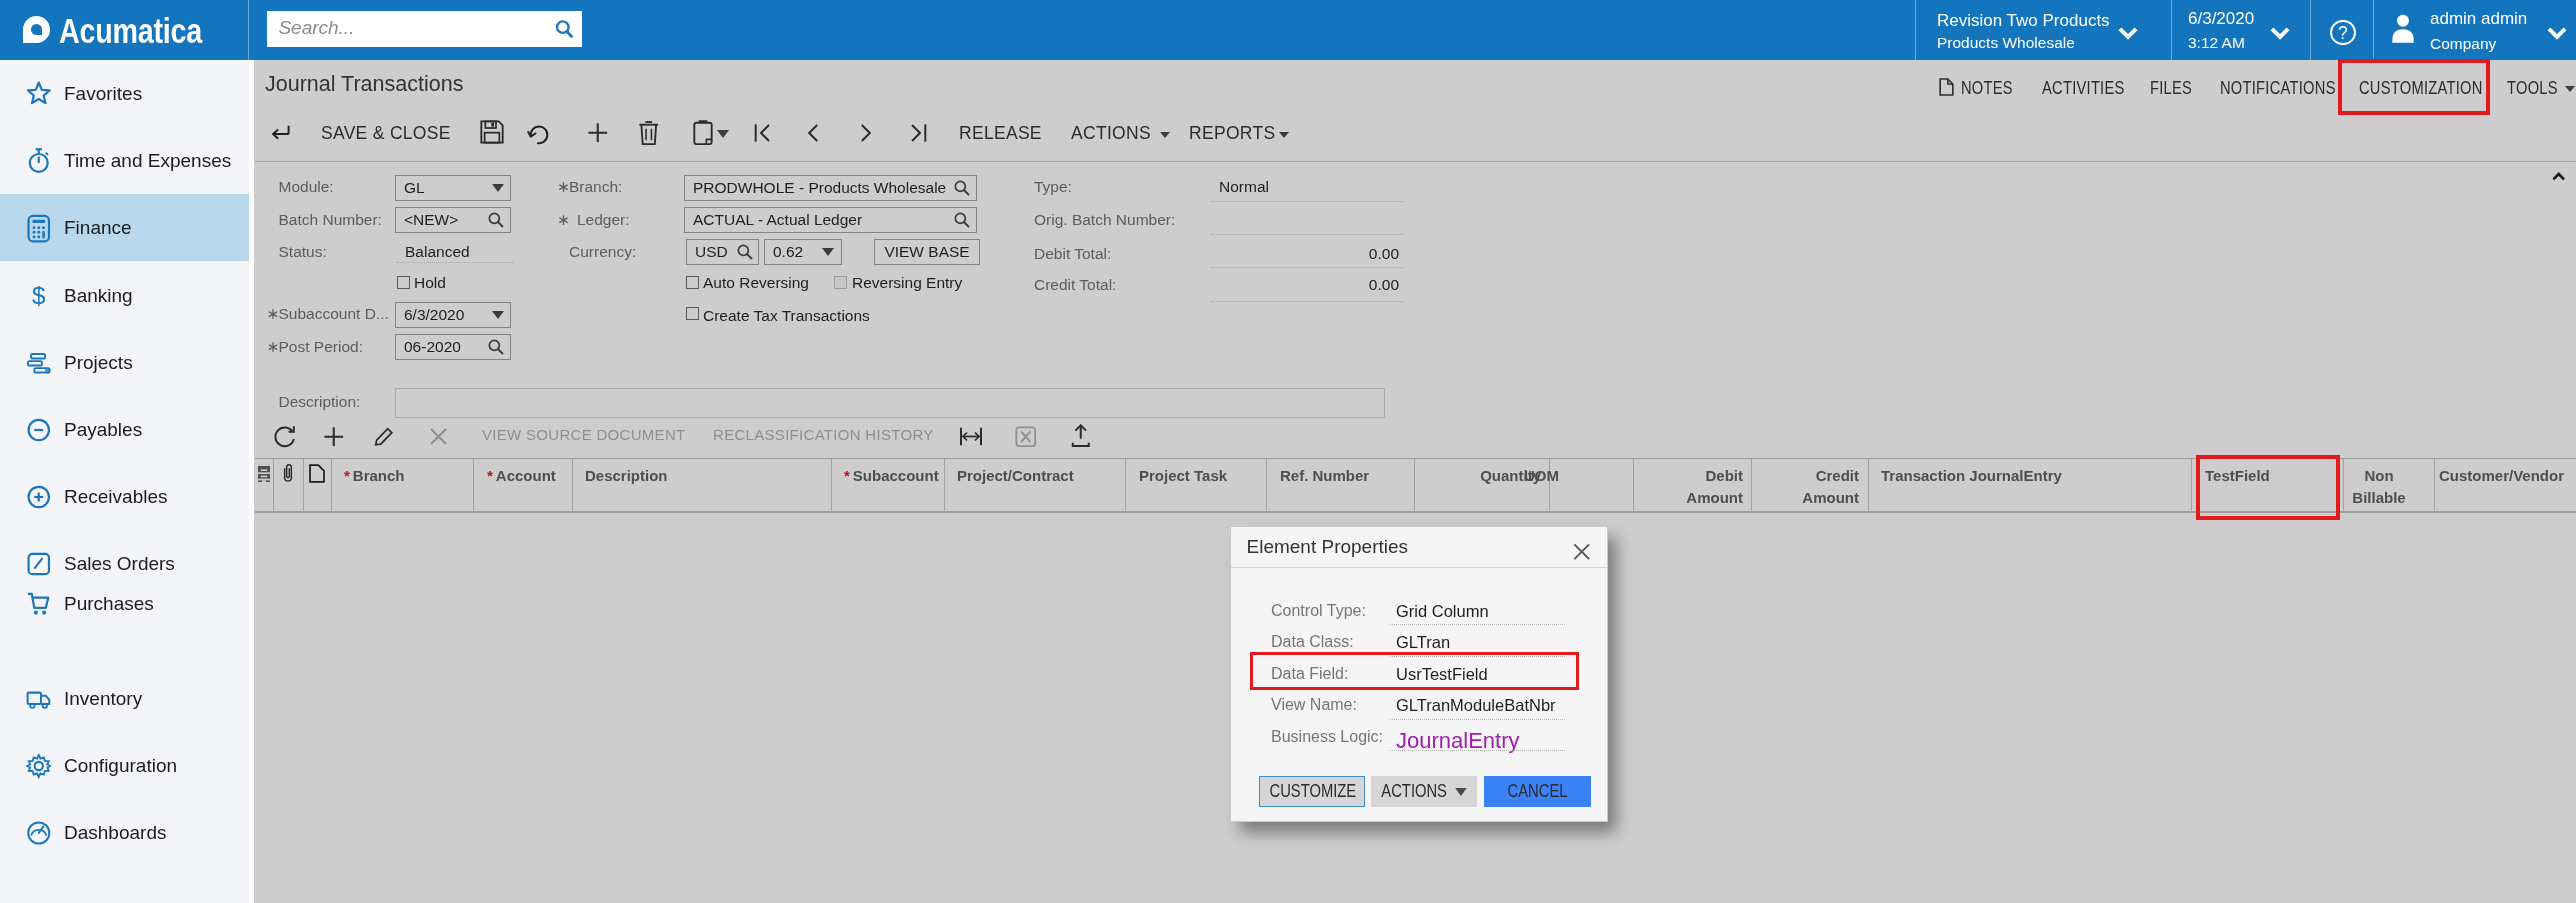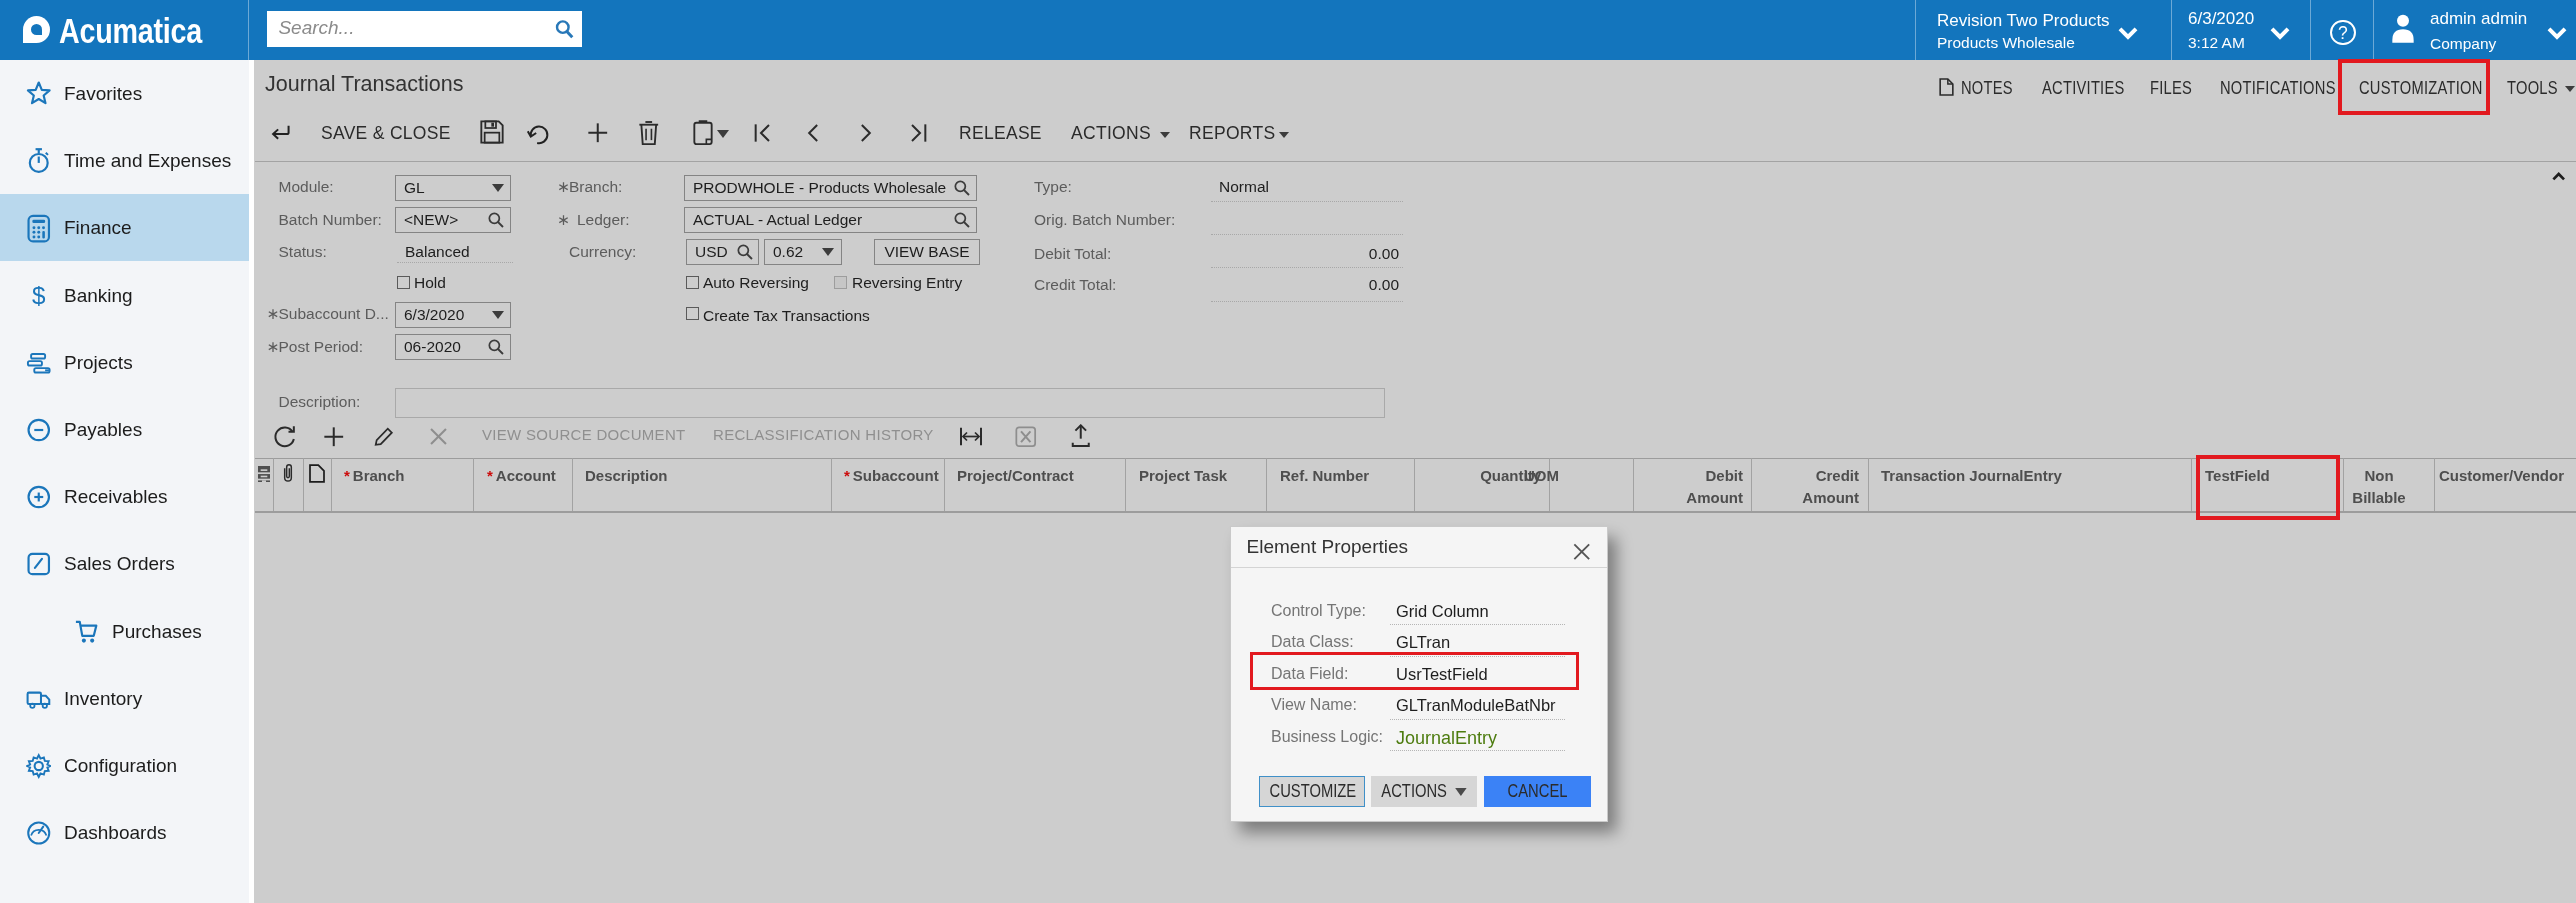--- a/index.html
+++ b/index.html
@@ -154,21 +154,21 @@
       </svg>
     <div class="lbl">Receivables</div>
   </div>
   <div class="side-item" style="top:470px;">
     <svg class="ico" viewBox="0 0 40 44">
         <rect x="4" y="6" width="32" height="32" rx="6" fill="none" stroke="#1b76bb" stroke-width="3.4"></rect>
         <line x1="14" y1="28" x2="25" y2="14" stroke="#1b76bb" stroke-width="3.4" stroke-linecap="round"></line>
       </svg>
     <div class="lbl">Sales Orders</div>
   </div>
-  <div class="side-item" style="top:538px;margin-left:48px;">
+  <div class="side-item" style="top:510px;">
     <svg class="ico" viewBox="0 0 40 44">
         <path d="M3 6 L9 6 L13 28 L31 28 L35 12 L11 12" fill="none" stroke="#1b76bb" stroke-width="3.4" stroke-linejoin="round"></path>
         <circle cx="15.5" cy="35.5" r="3.2" fill="#1b76bb"></circle>
         <circle cx="28.5" cy="35.5" r="3.2" fill="#1b76bb"></circle>
       </svg>
     <div class="lbl">Purchases</div>
   </div>
   <div class="side-item" style="top:605px;">
     <svg class="ico" viewBox="0 0 40 44">
         <rect x="2.5" y="12" width="21" height="18" rx="2" fill="none" stroke="#1b76bb" stroke-width="3.2"></rect>
@@ -460,20 +460,20 @@
   <div class="abs" style="left:40px;top:106px;font-size:16px;color:#757575;">Data Class:</div>
   <div class="abs" style="left:165px;top:106px;font-size:16.5px;color:#1e1e1e;">GLTran</div>
   <div class="dotted" style="left:159px;top:110px;width:175px;height:19.5px;border-color:#b5b5b5;"></div>
   <div class="abs" style="left:40px;top:138px;font-size:16px;color:#757575;">Data Field:</div>
   <div class="abs" style="left:165px;top:138px;font-size:16.5px;color:#1e1e1e;">UsrTestField</div>
   <div class="dotted" style="left:159px;top:141px;width:175px;height:19.5px;border-color:#b5b5b5;"></div>
   <div class="abs" style="left:40px;top:169px;font-size:16px;color:#757575;">View Name:</div>
   <div class="abs" style="left:165px;top:169px;font-size:16.5px;color:#1e1e1e;">GLTranModuleBatNbr</div>
   <div class="dotted" style="left:159px;top:173px;width:175px;height:19.5px;border-color:#b5b5b5;"></div>
   <div class="abs" style="left:40px;top:201px;font-size:16px;color:#757575;">Business Logic:</div>
-  <div class="abs" style="left:165px;top:201px;font-size:18px;color:#4d7c0f;">JournalEntry</div>
+  <div class="abs" style="left:165px;top:201px;font-size:22px;color:#a21caf;">JournalEntry</div>
   <div class="dotted" style="left:159px;top:204px;width:175px;height:19.5px;border-color:#b5b5b5;"></div>
   <div class="redbox" style="left:19px;top:125px;width:329px;height:38px;border-width:3.4px;"></div>
   <div class="btn" style="left:27.6px;top:249px;width:106px;height:31px;line-height:28px;background:#d6d6d6;border:1.7px solid #4090c8;"><span class="bt">CUSTOMIZE</span></div>
   <div class="btn" style="left:140px;top:249px;width:106px;height:31px;line-height:30px;background:#d6d6d6;"><span class="bt">ACTIONS&nbsp;&nbsp;<span style="display:inline-block;width:0;height:0;border-left:7.4px solid transparent;border-right:7.4px solid transparent;border-top:8.7px solid #4a4a4a;vertical-align:middle;"></span></span></div>
   <div class="btn" style="left:253px;top:249px;width:107px;height:31px;line-height:30px;background:#3b82f6;"><span class="bt">CANCEL</span></div>
 </div>
 
 
 </body></html>

